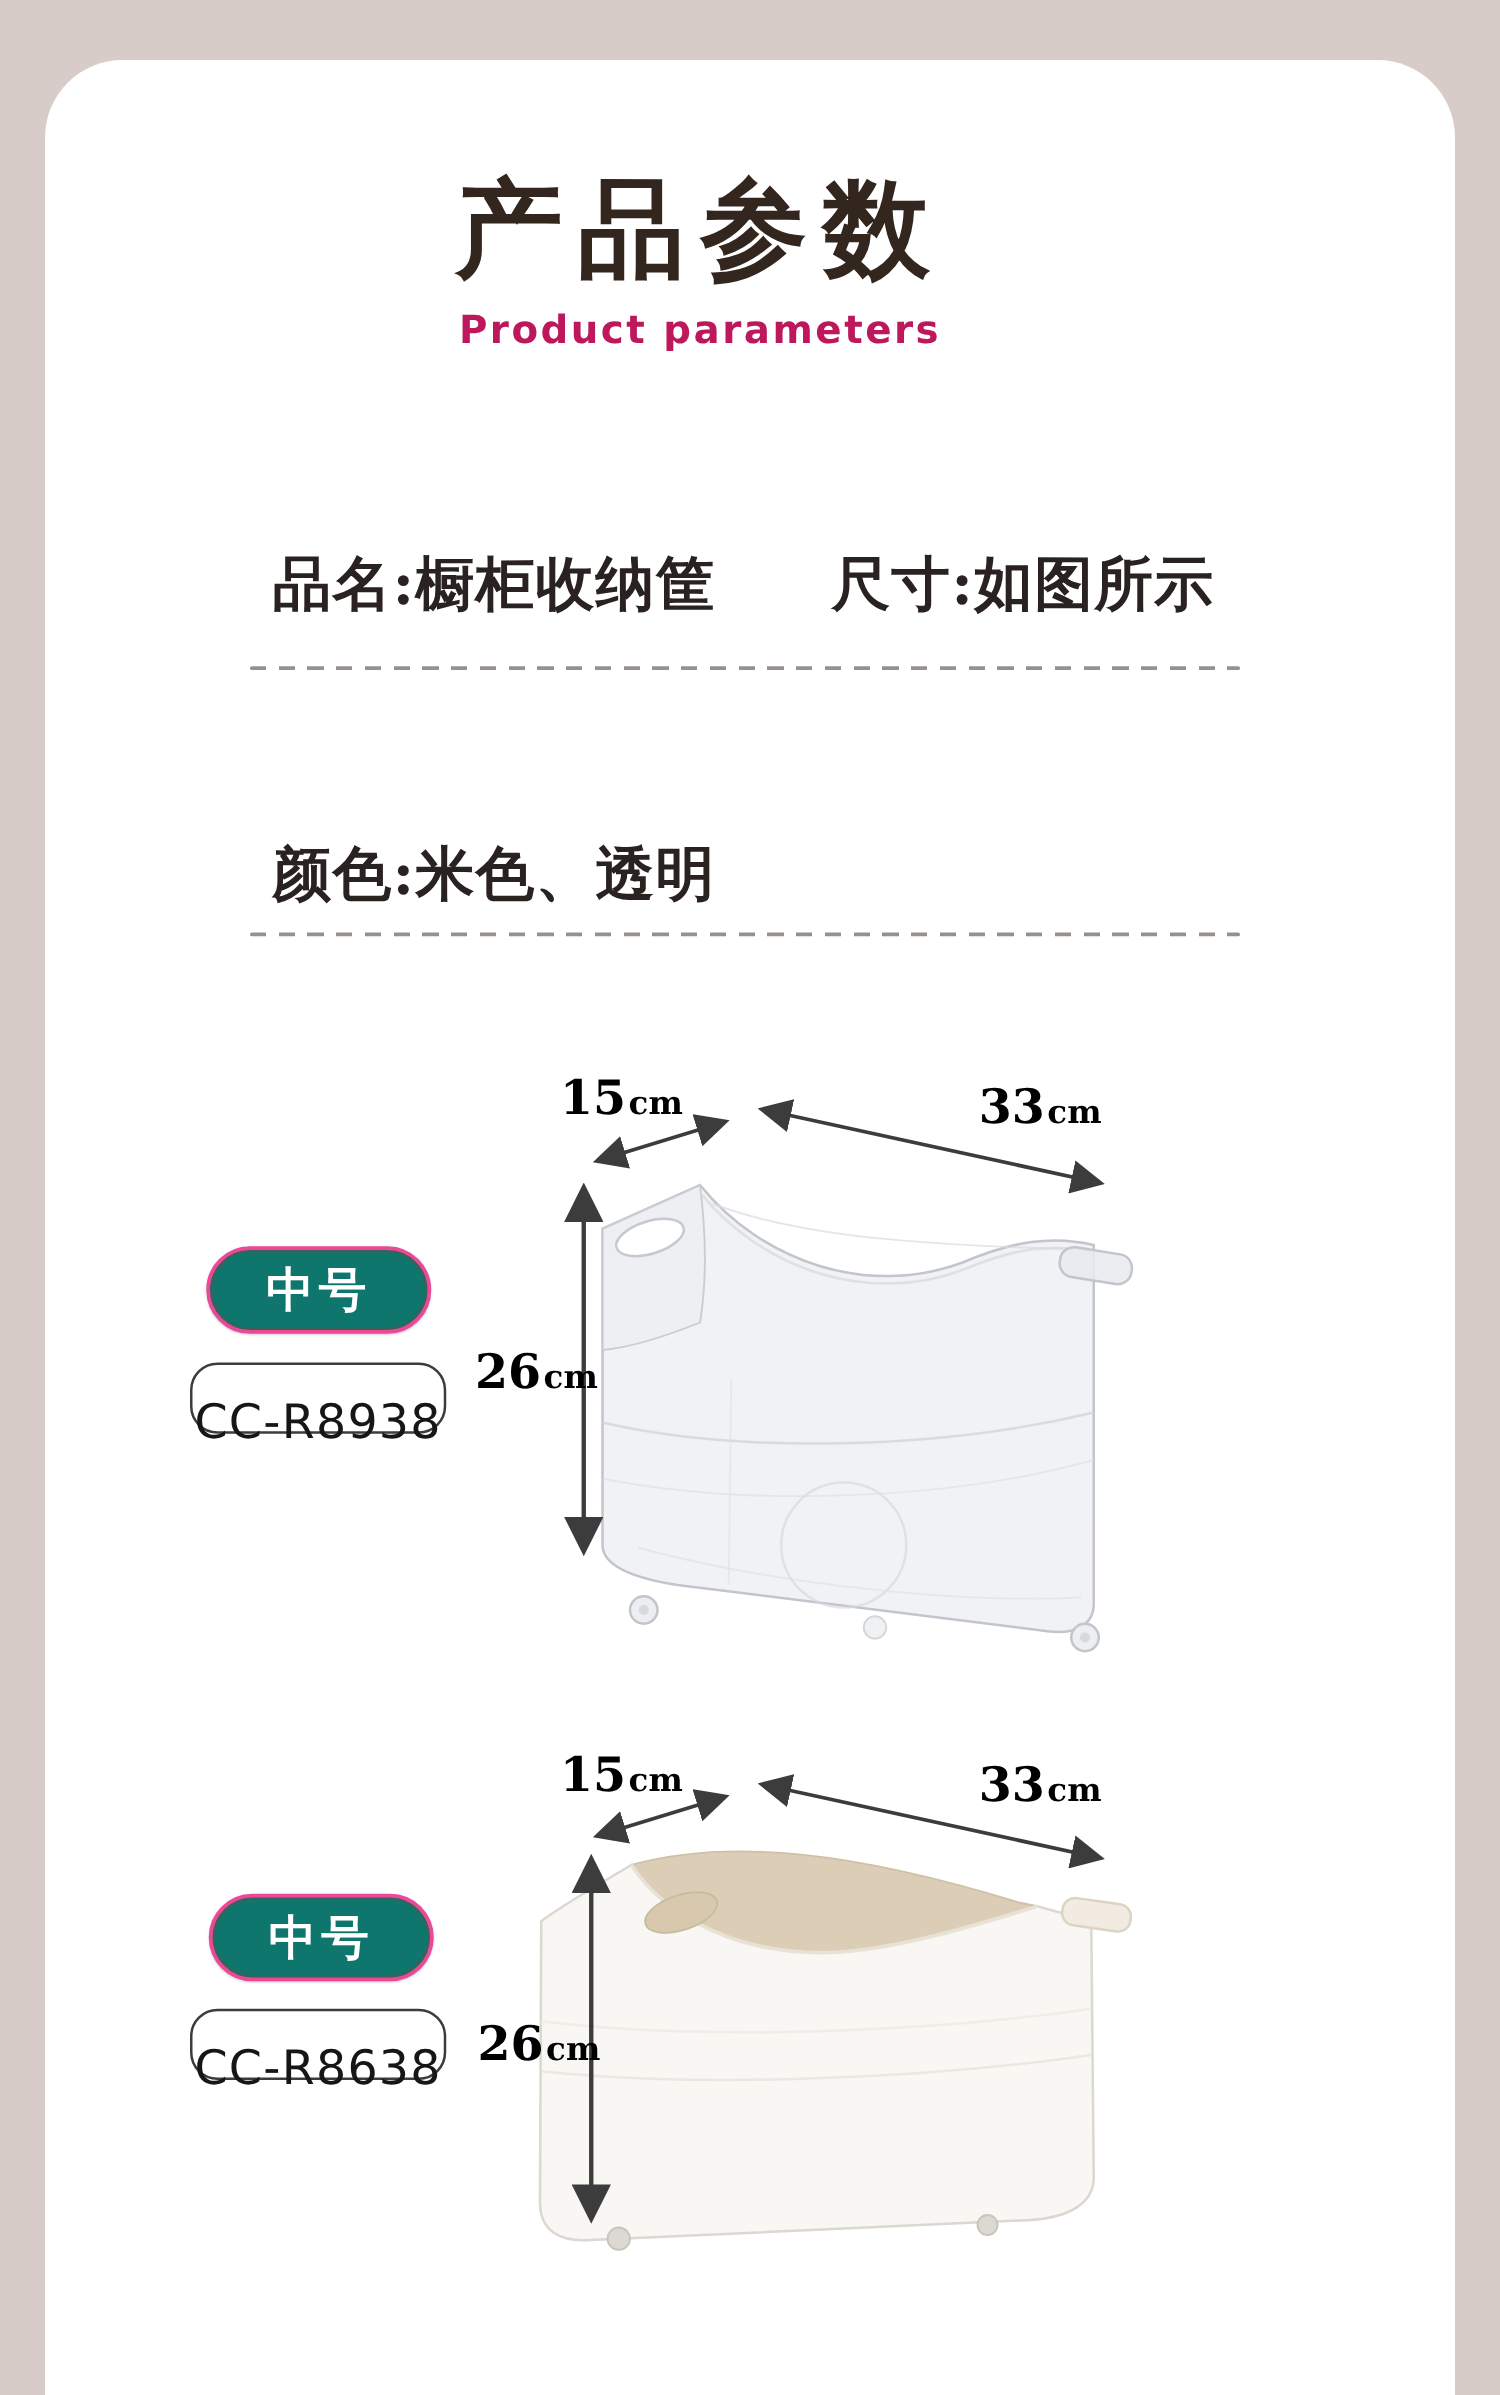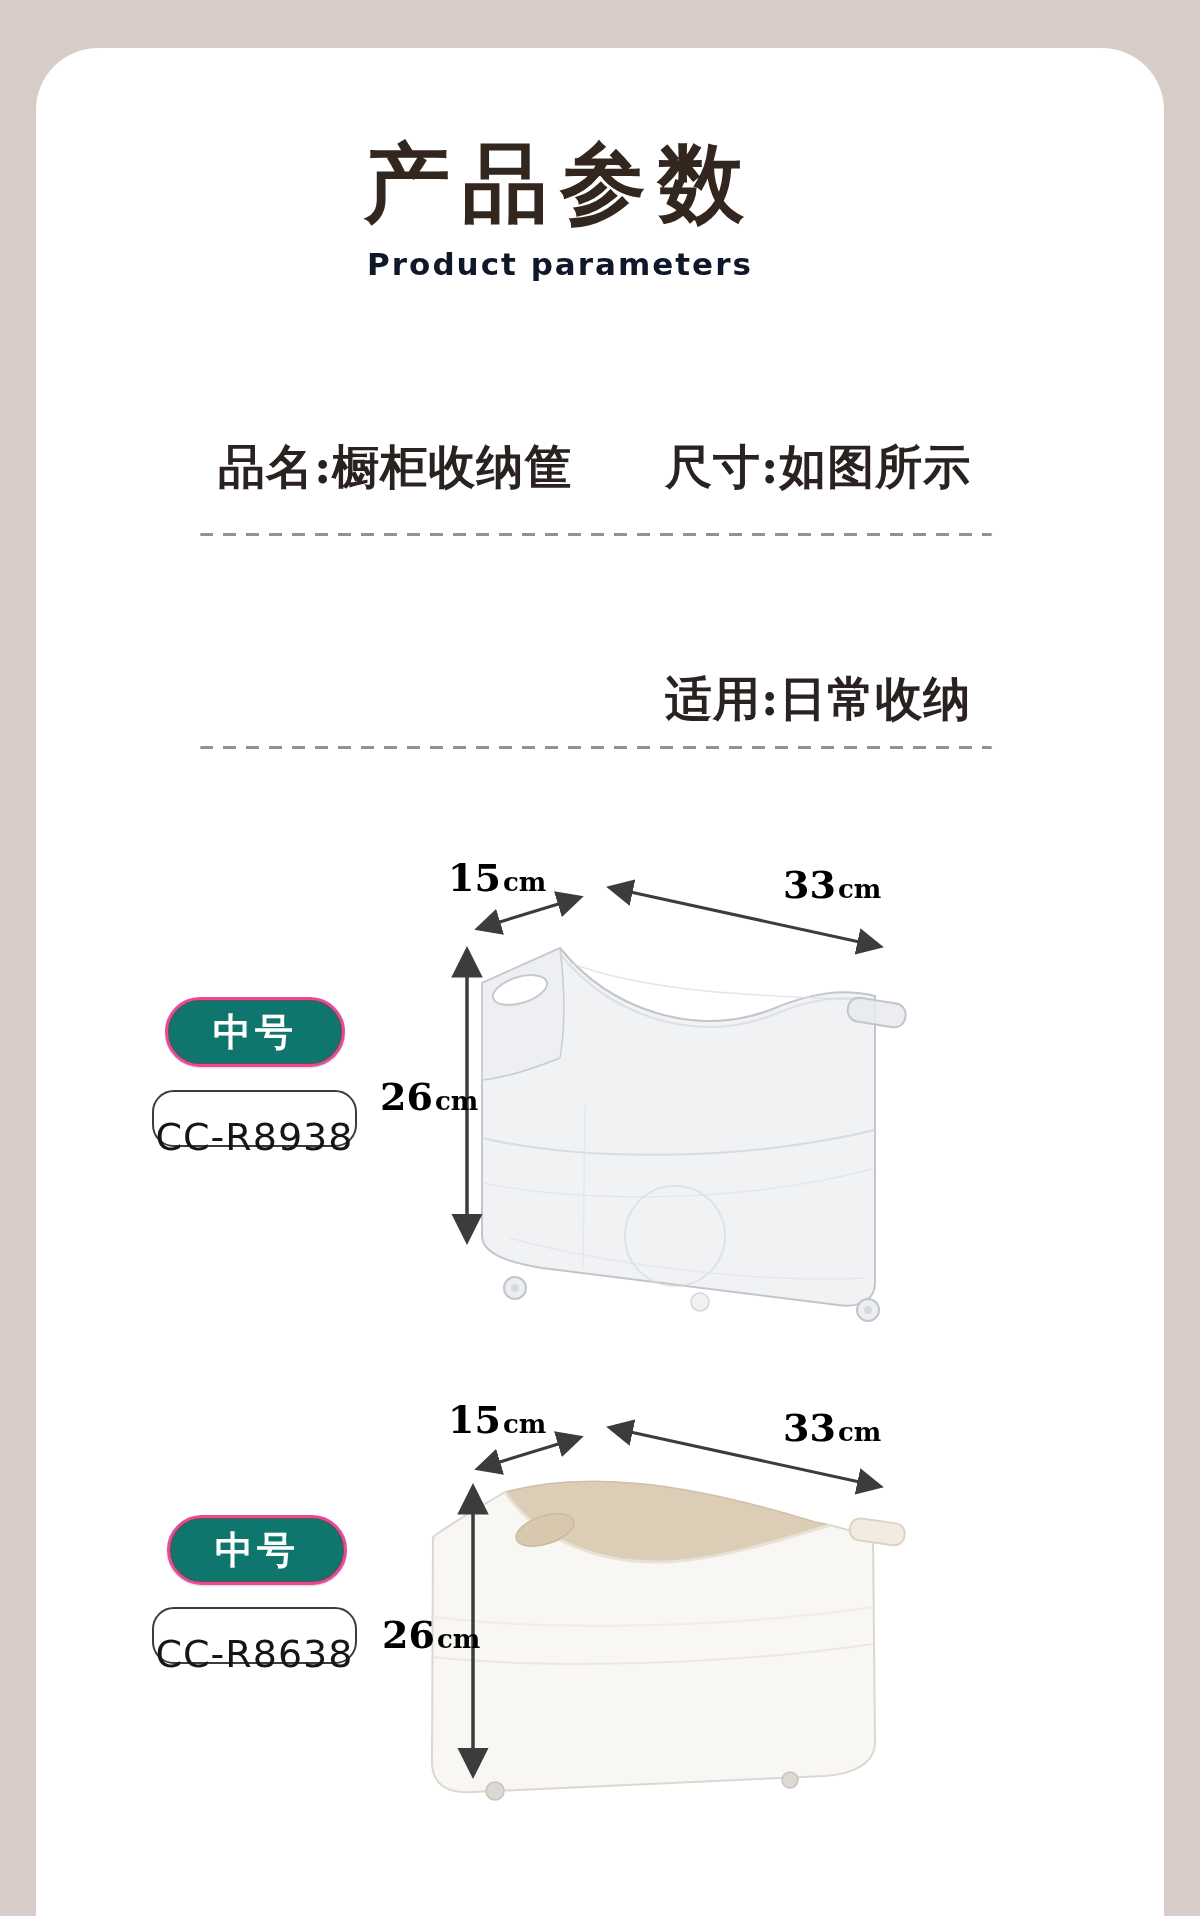--- a/index.html
+++ b/index.html
@@ -21,21 +21,21 @@
     position:absolute;left:250px;top:126px;width:620px;margin:0;
     text-align:center;
     font-family:"DejaVu Serif","Liberation Serif",serif;
     font-size:86px;font-weight:700;letter-spacing:12px;
     color:#33261f;
   }
   .subtitle{
     position:absolute;left:250px;top:246px;width:620px;
     text-align:center;
     font-size:31px;font-weight:700;letter-spacing:2px;
-    color:#0f172a;
+    color:#be185d;
   }
   .spec-cell{
     position:absolute;
     font-family:"DejaVu Serif","Liberation Serif",serif;
     font-size:47px;font-weight:700;letter-spacing:1px;
     color:#292220;white-space:nowrap;
   }
   .divider{
     position:absolute;left:200px;width:792px;height:3px;
     background:repeating-linear-gradient(90deg,#97918d 0 13px,transparent 13px 23px);
@@ -82,21 +82,21 @@
 <div class="page">
   <div class="card"></div>
 
   <h1 class="title">产品参数</h1>
   <div class="subtitle">Product parameters</div>
 
   <div class="spec-cell" style="left:665px;top:436px">尺寸:如图所示</div>
   <div class="spec-cell" style="left:218px;top:436px">品名:橱柜收纳筐</div>
   <div class="divider" style="top:533px"></div>
 
-  <div class="spec-cell" style="left:665px;top:668px">适用:日常收纳</div>
+  <div class="spec-cell" style="left:218px;top:668px">颜色:米色、透明</div>
   <div class="divider" style="top:746px"></div>
 
   <svg class="abs" style="left:470px;top:938px" width="450" height="385" viewBox="0 0 450 385">
 
     <path d="M12,45 L90,10 C140,72 225,100 300,72 C340,55 372,50 405,58 L405,345 C405,362 390,370 368,367 L72,330 C40,325 12,316 12,298 Z" fill="rgba(226,229,234,0.5)" stroke="#c2c5cb" stroke-width="2"></path>
 
     <path d="M12,45 L90,10 C95,50 95,90 90,120 C60,132 35,140 12,142 Z" fill="rgba(235,237,241,0.6)" stroke="#c9ccd2" stroke-width="1.5"></path>
 
     <ellipse cx="50" cy="52" rx="28" ry="13" transform="rotate(-17 50 52)" fill="#ffffff" stroke="#c6c9cf" stroke-width="2"></ellipse>
 

